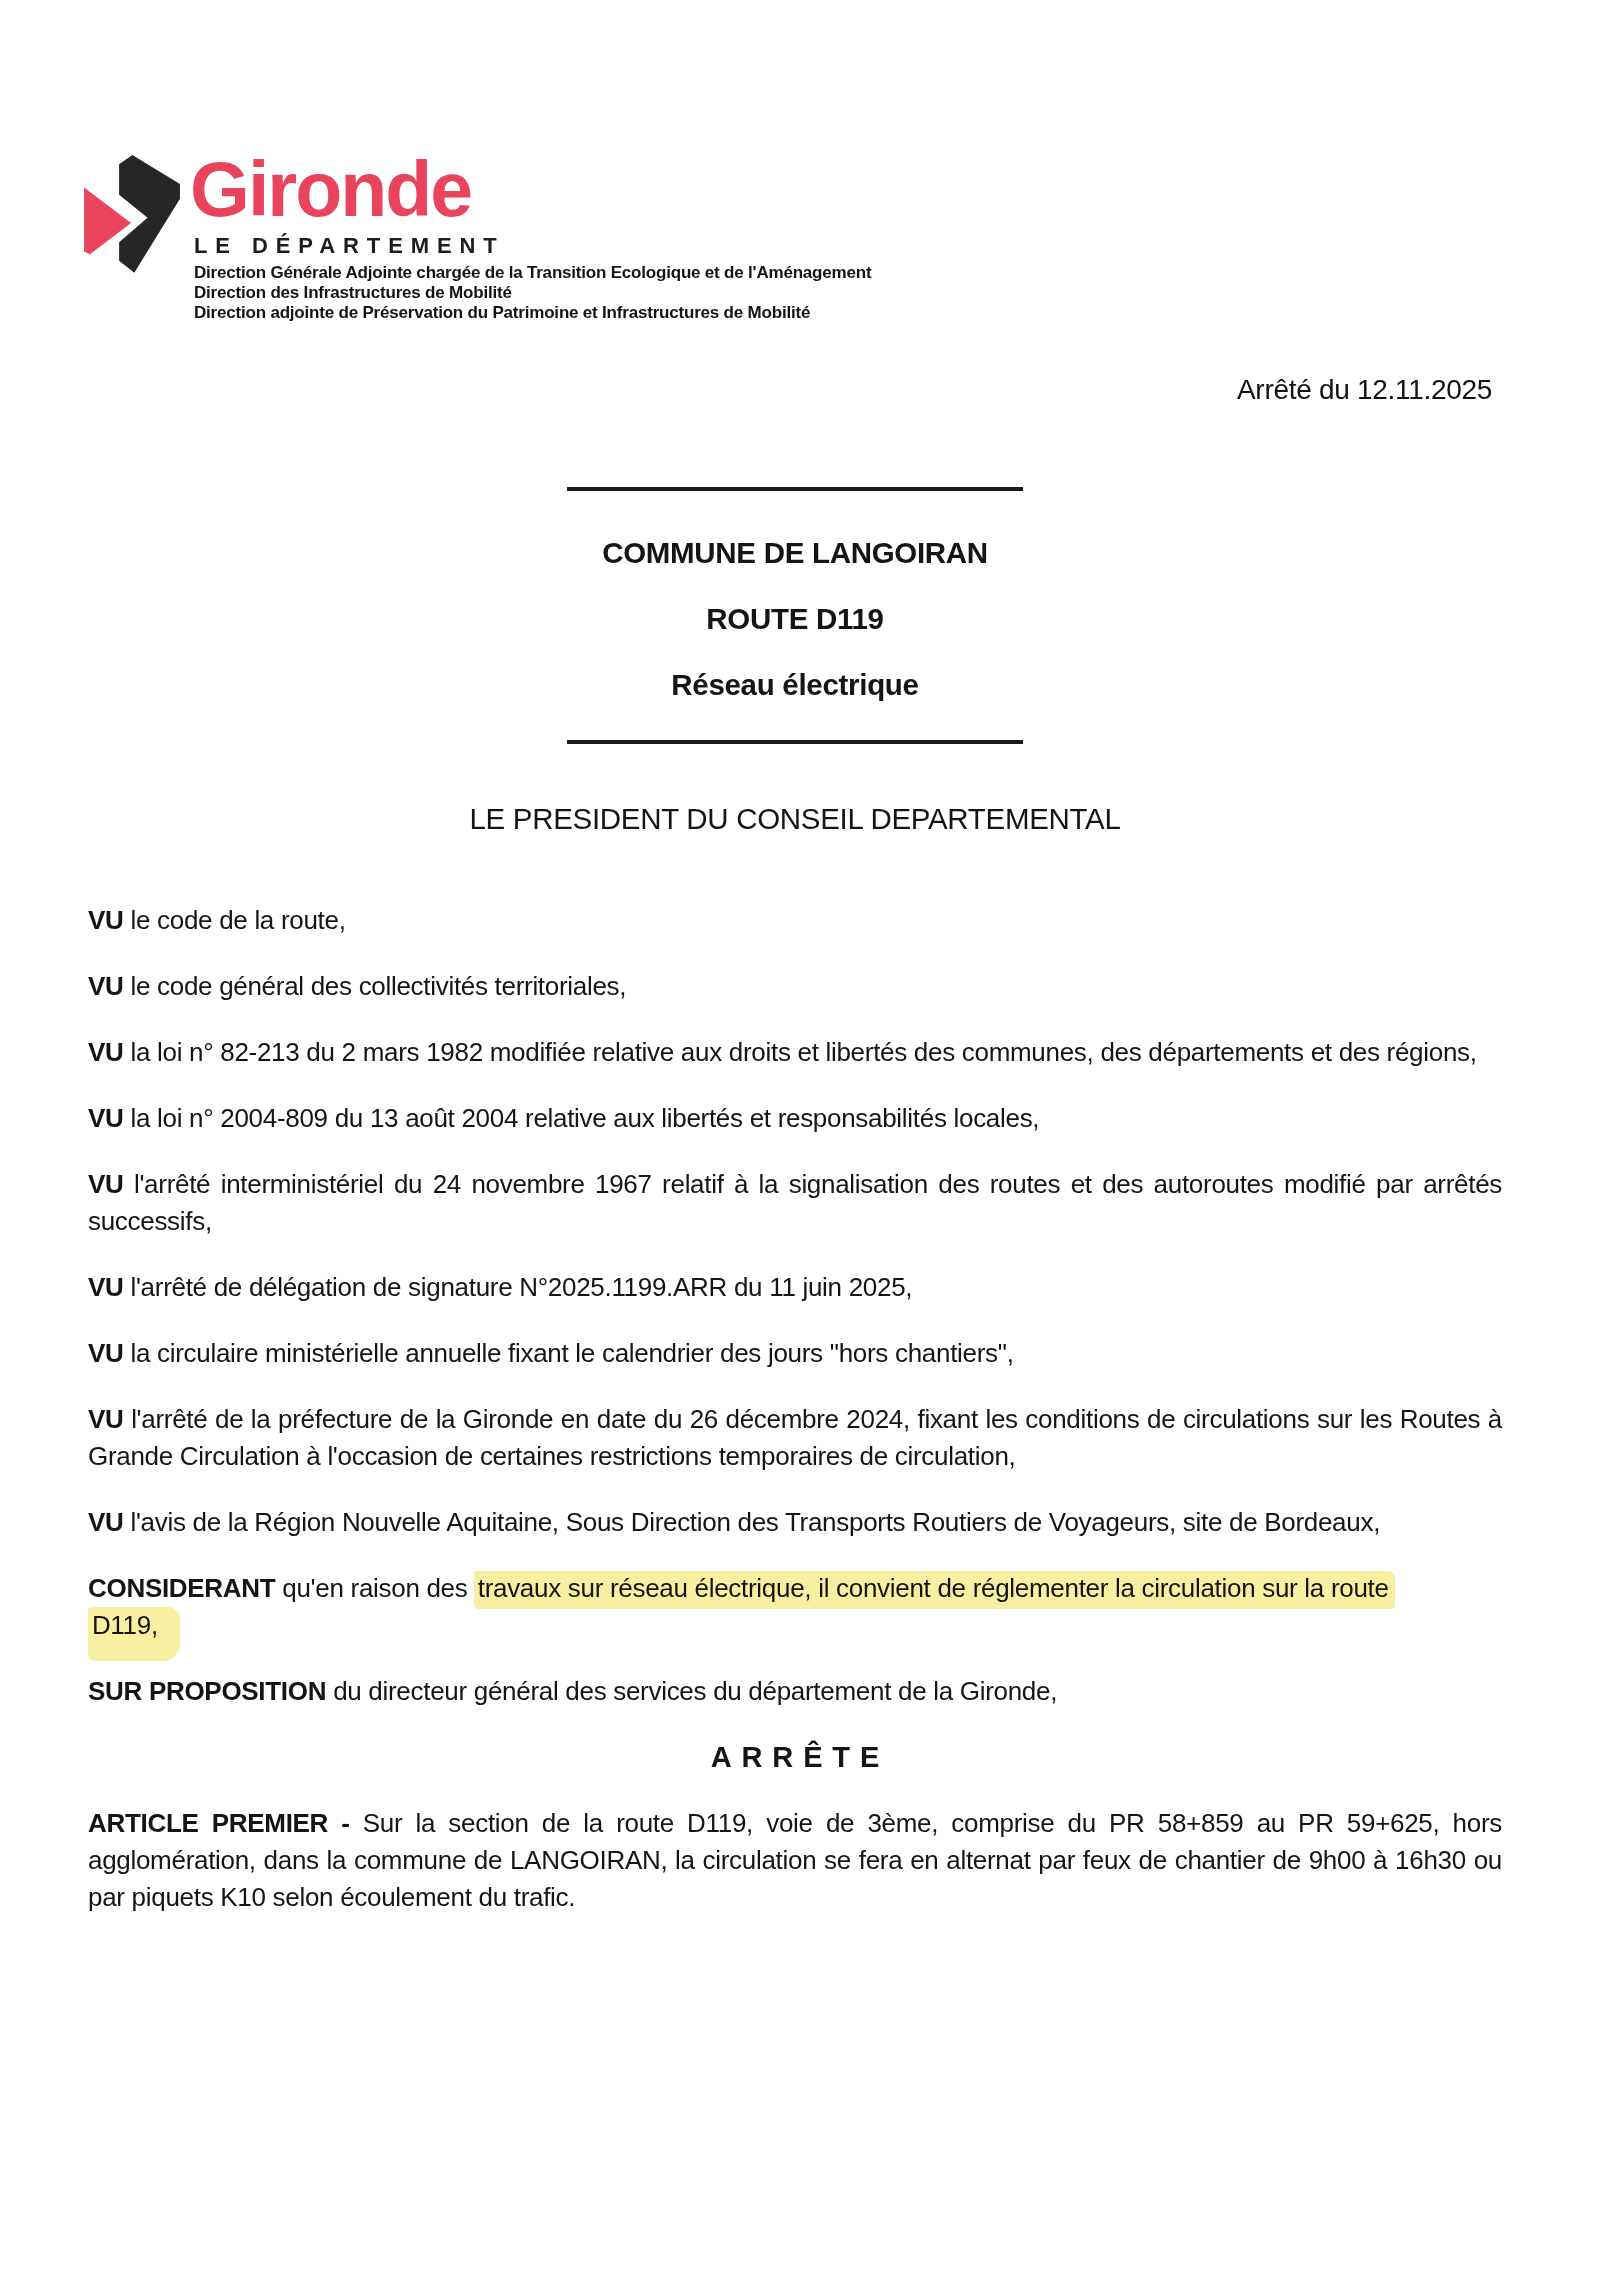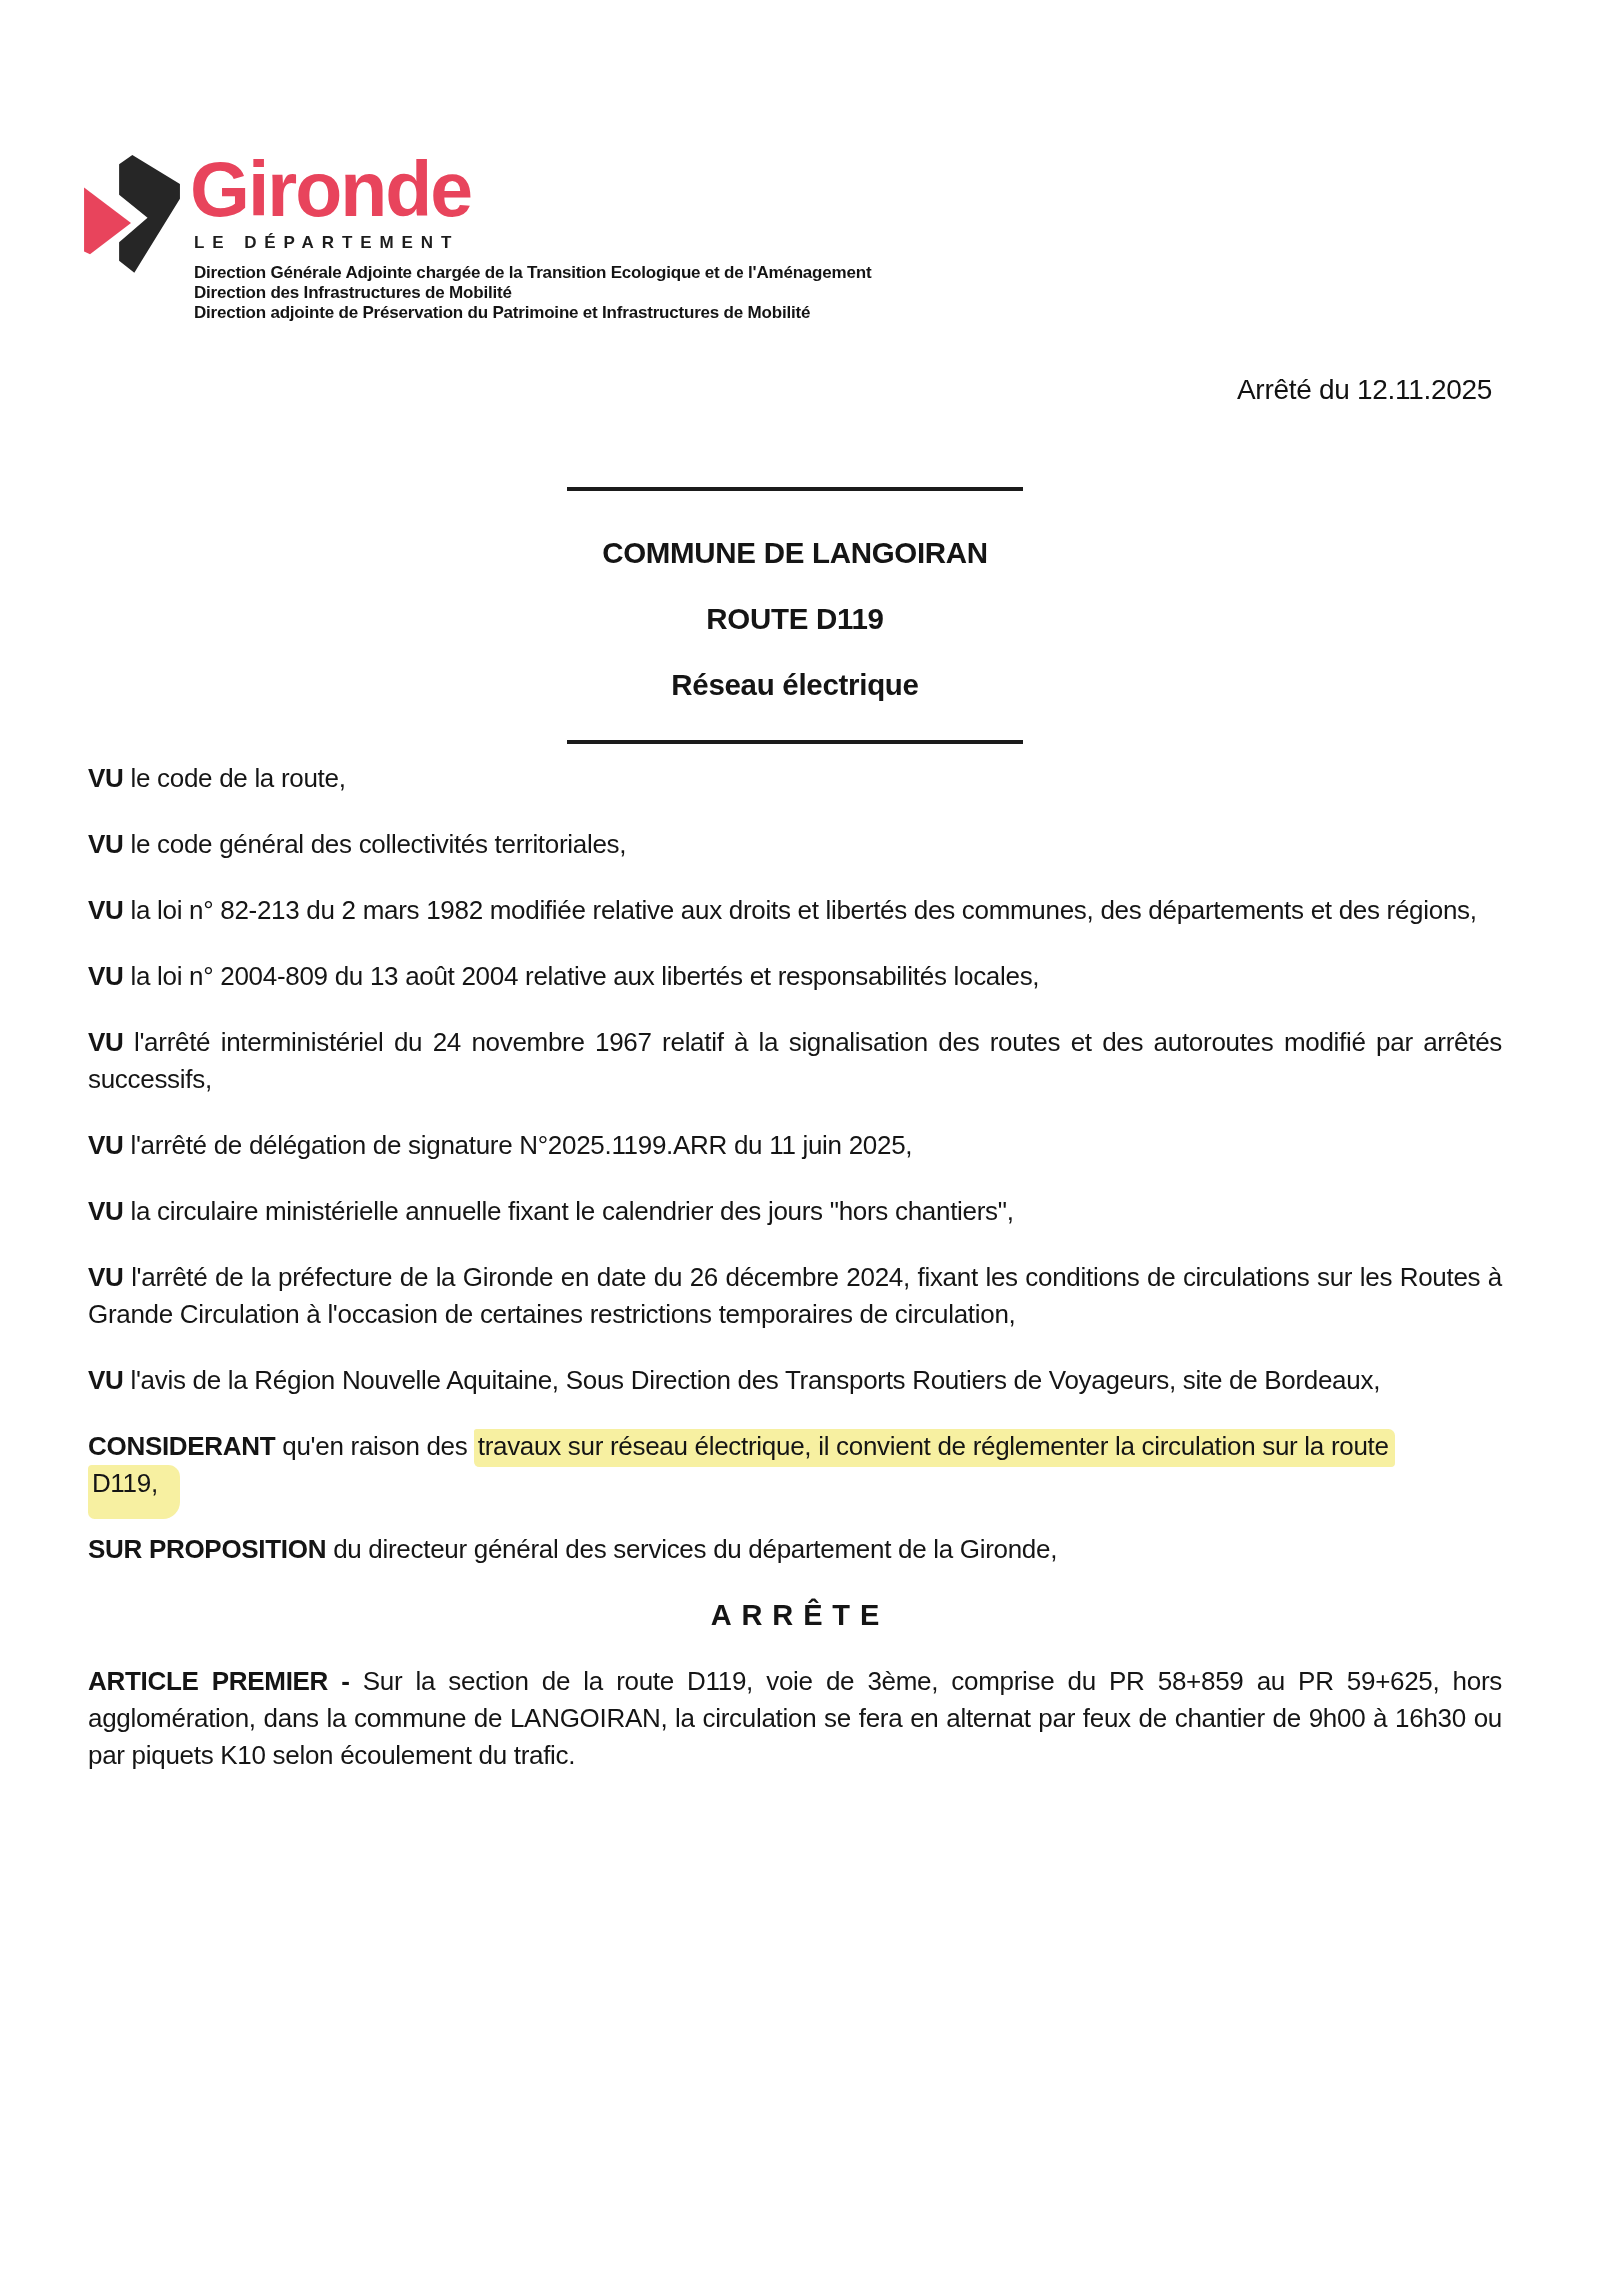--- a/index.html
+++ b/index.html
@@ -28,21 +28,21 @@
   .logo-block { position: absolute; left: 84px; top: 152px; }
   .logo-mark { position: absolute; left: 0; top: 2.6px; width: 98px; height: 119px; }
   .brand-word {
     position: absolute; left: 106px; top: 5.2px;
     font-size: 77px; line-height: 65px; font-weight: bold;
     letter-spacing: -2px;
     color: var(--brand, #e8445c);
   }
   .brand-tagline {
     position: absolute; left: 110px; top: 81px;
-    font-size: 17px; font-weight: bold; letter-spacing: 7.9px;
+    font-size: 22px; font-weight: bold; letter-spacing: 7.9px;
     color: #1d1d1d; white-space: nowrap;
   }
   .directions {
     position: absolute; left: 110px; top: 111px;
     font-size: 17px; font-weight: bold; line-height: 20px;
     color: #141414; white-space: nowrap; letter-spacing: -0.2px;
   }
 
   .date-line {
     position: absolute; top: 374px; right: 131px;
@@ -120,20 +120,21 @@
   <div class="content">
 
     <div class="title-block">
       <div class="rule"></div>
       <div class="title-line first">COMMUNE DE LANGOIRAN</div>
       <div class="title-line">ROUTE D119</div>
       <div class="title-line last">Réseau électrique</div>
       <div class="rule"></div>
     </div>
 
+    <div class="president">LE PRESIDENT DU CONSEIL DEPARTEMENTAL</div>
 
       <p class="para"><span class="prefix">VU</span> <span>le code de la route,</span></p>
 
       <p class="para"><span class="prefix">VU</span> <span>le code général des collectivités territoriales,</span></p>
 
 
       <p class="para"><span class="prefix">VU</span> <span>la loi n° 82-213 du 2 mars 1982 modifiée relative aux droits et libertés des communes, des départements et des régions,</span></p>
 
       <p class="para"><span class="prefix">VU</span> <span>la loi n° 2004-809 du 13 août 2004 relative aux libertés et responsabilités locales,</span></p>
 

